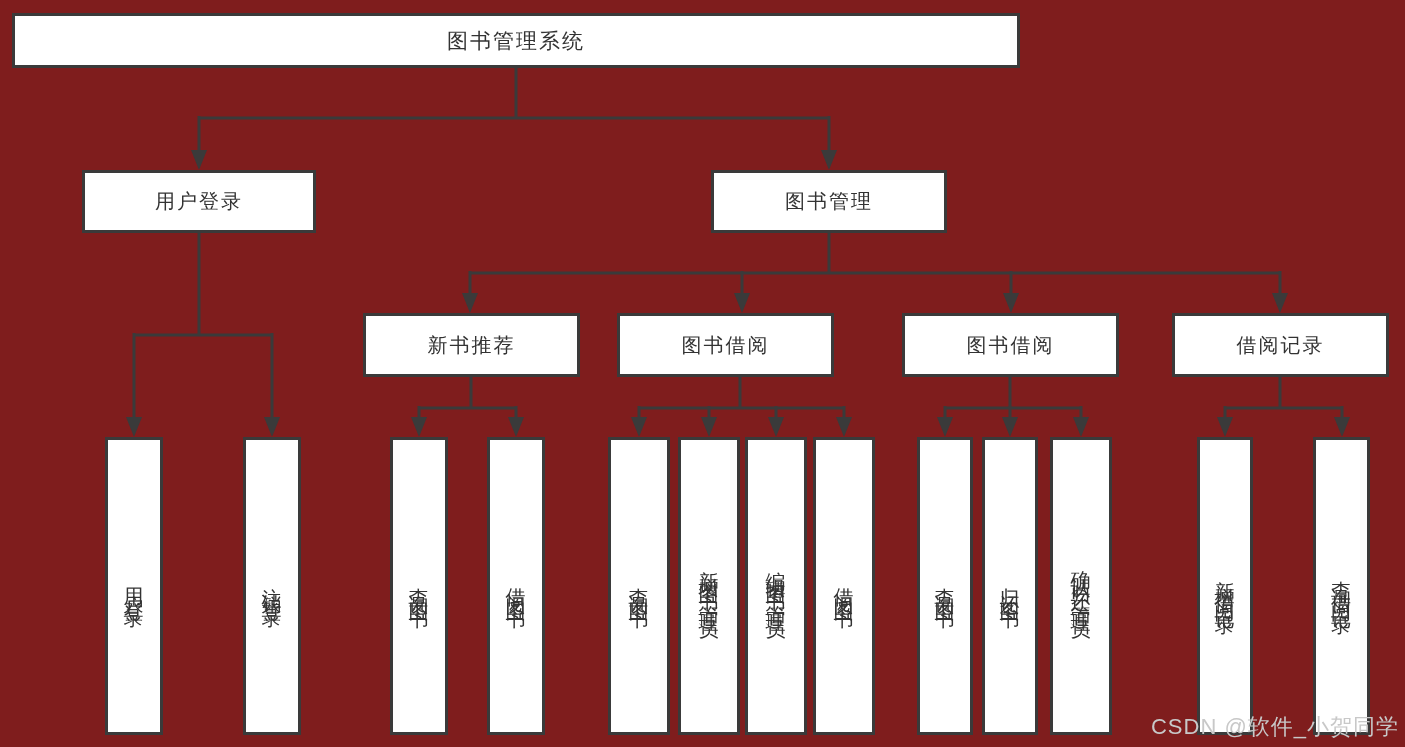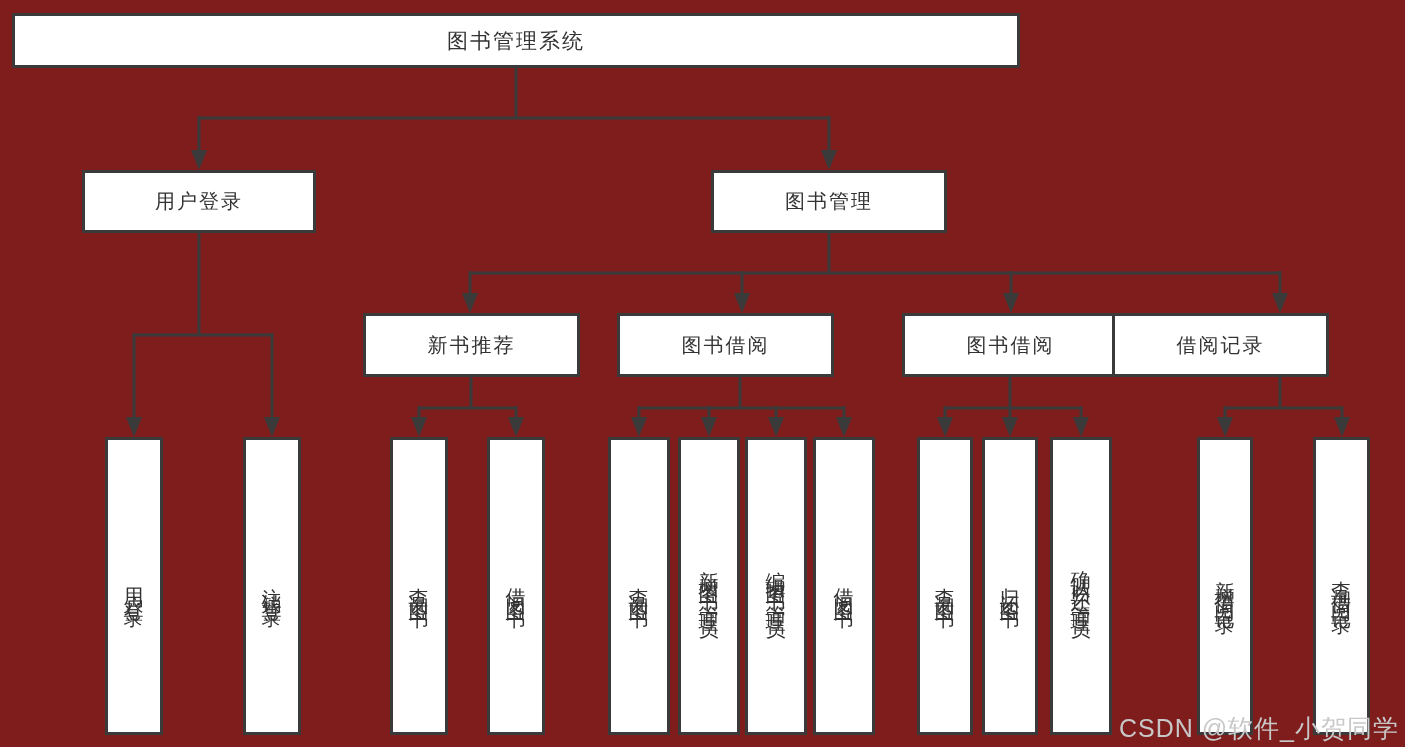--- a/index.html
+++ b/index.html
@@ -39,40 +39,40 @@
     line-height: 1;
     white-space: normal;
   }
   
   .n-root        { left: 12px;   top: 13px;  width: 1008px; height: 55px; }
   .n-user-login  { left: 82px;   top: 170px; width: 234px;  height: 63px; }
   .n-book-mgmt   { left: 711px;  top: 170px; width: 236px;  height: 63px; }
   .n-rec         { left: 363px;  top: 313px; width: 217px;  height: 64px; }
   .n-borrow      { left: 609px;  top: 313px; width: 217px;  height: 64px; margin-left: 8px; }
   .n-current     { left: 902px;  top: 313px; width: 217px;  height: 64px; }
-  .n-record      { left: 1112px; top: 313px; width: 217px;  height: 64px; }
+  .n-record      { left: 1172px; top: 313px; width: 217px;  height: 64px; }
   
   .n-l-login     { left: 105px;  top: 437px; width: 58px; height: 298px; }
   .n-l-logout    { left: 243px;  top: 437px; width: 58px; height: 298px; }
   .n-l-rec-q     { left: 390px;  top: 437px; width: 58px; height: 298px; }
   .n-l-rec-b     { left: 487px;  top: 437px; width: 58px; height: 298px; }
   .n-l-bor-q     { left: 608px;  top: 437px; width: 62px; height: 298px; }
   .n-l-bor-add   { left: 678px;  top: 437px; width: 62px; height: 298px; }
   .n-l-bor-edit  { left: 745px;  top: 437px; width: 62px; height: 298px; }
   .n-l-bor-b     { left: 813px;  top: 437px; width: 62px; height: 298px; }
   .n-l-cur-q     { left: 917px;  top: 437px; width: 56px; height: 298px; }
   .n-l-cur-ret   { left: 982px;  top: 437px; width: 56px; height: 298px; }
   .n-l-cur-conf  { left: 1050px; top: 437px; width: 62px; height: 298px; }
   .n-l-recd-add  { left: 1197px; top: 437px; width: 56px; height: 298px; }
   .n-l-recd-q    { left: 1313px; top: 437px; width: 57px; height: 298px; }
   .watermark {
     position: absolute;
     right: 6px;
     top: 712px;
-    font-size: 25px;
+    font-size: 22px;
     letter-spacing: 1px;
     color: #c8c8c8;
     white-space: nowrap;
   }
 </style>
 </head>
 <body>
 
 <div class="canvas">
 

